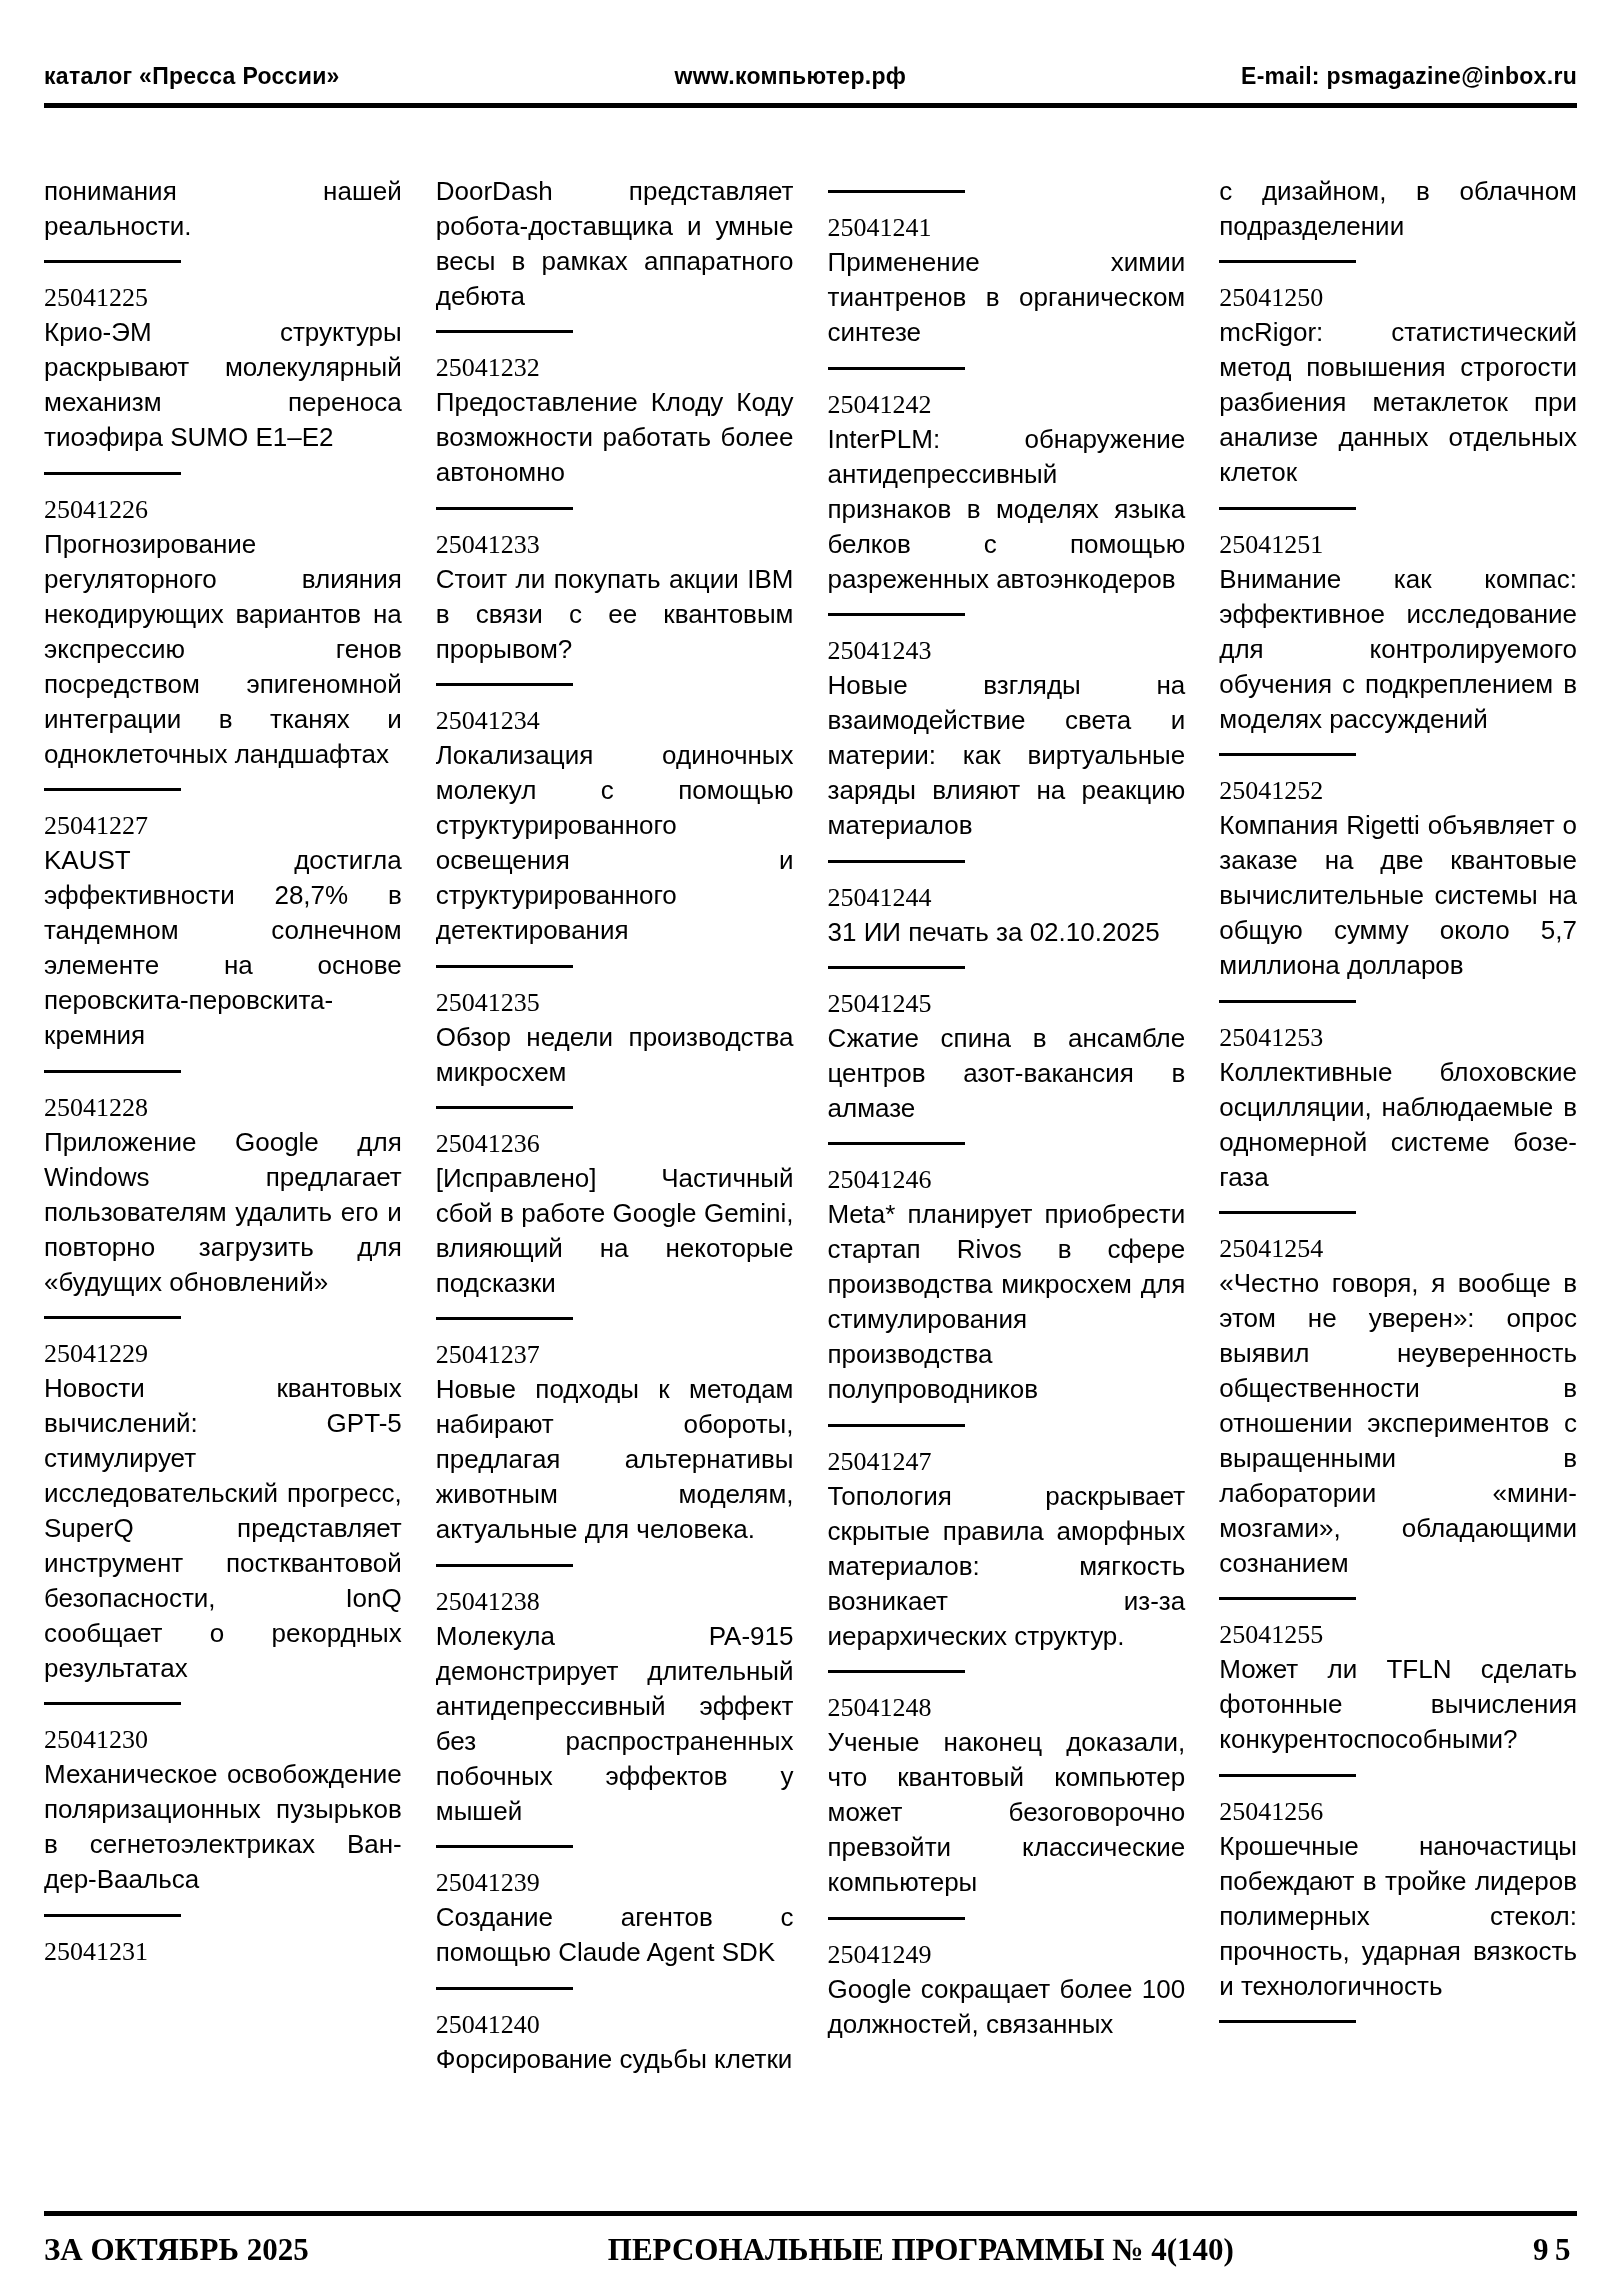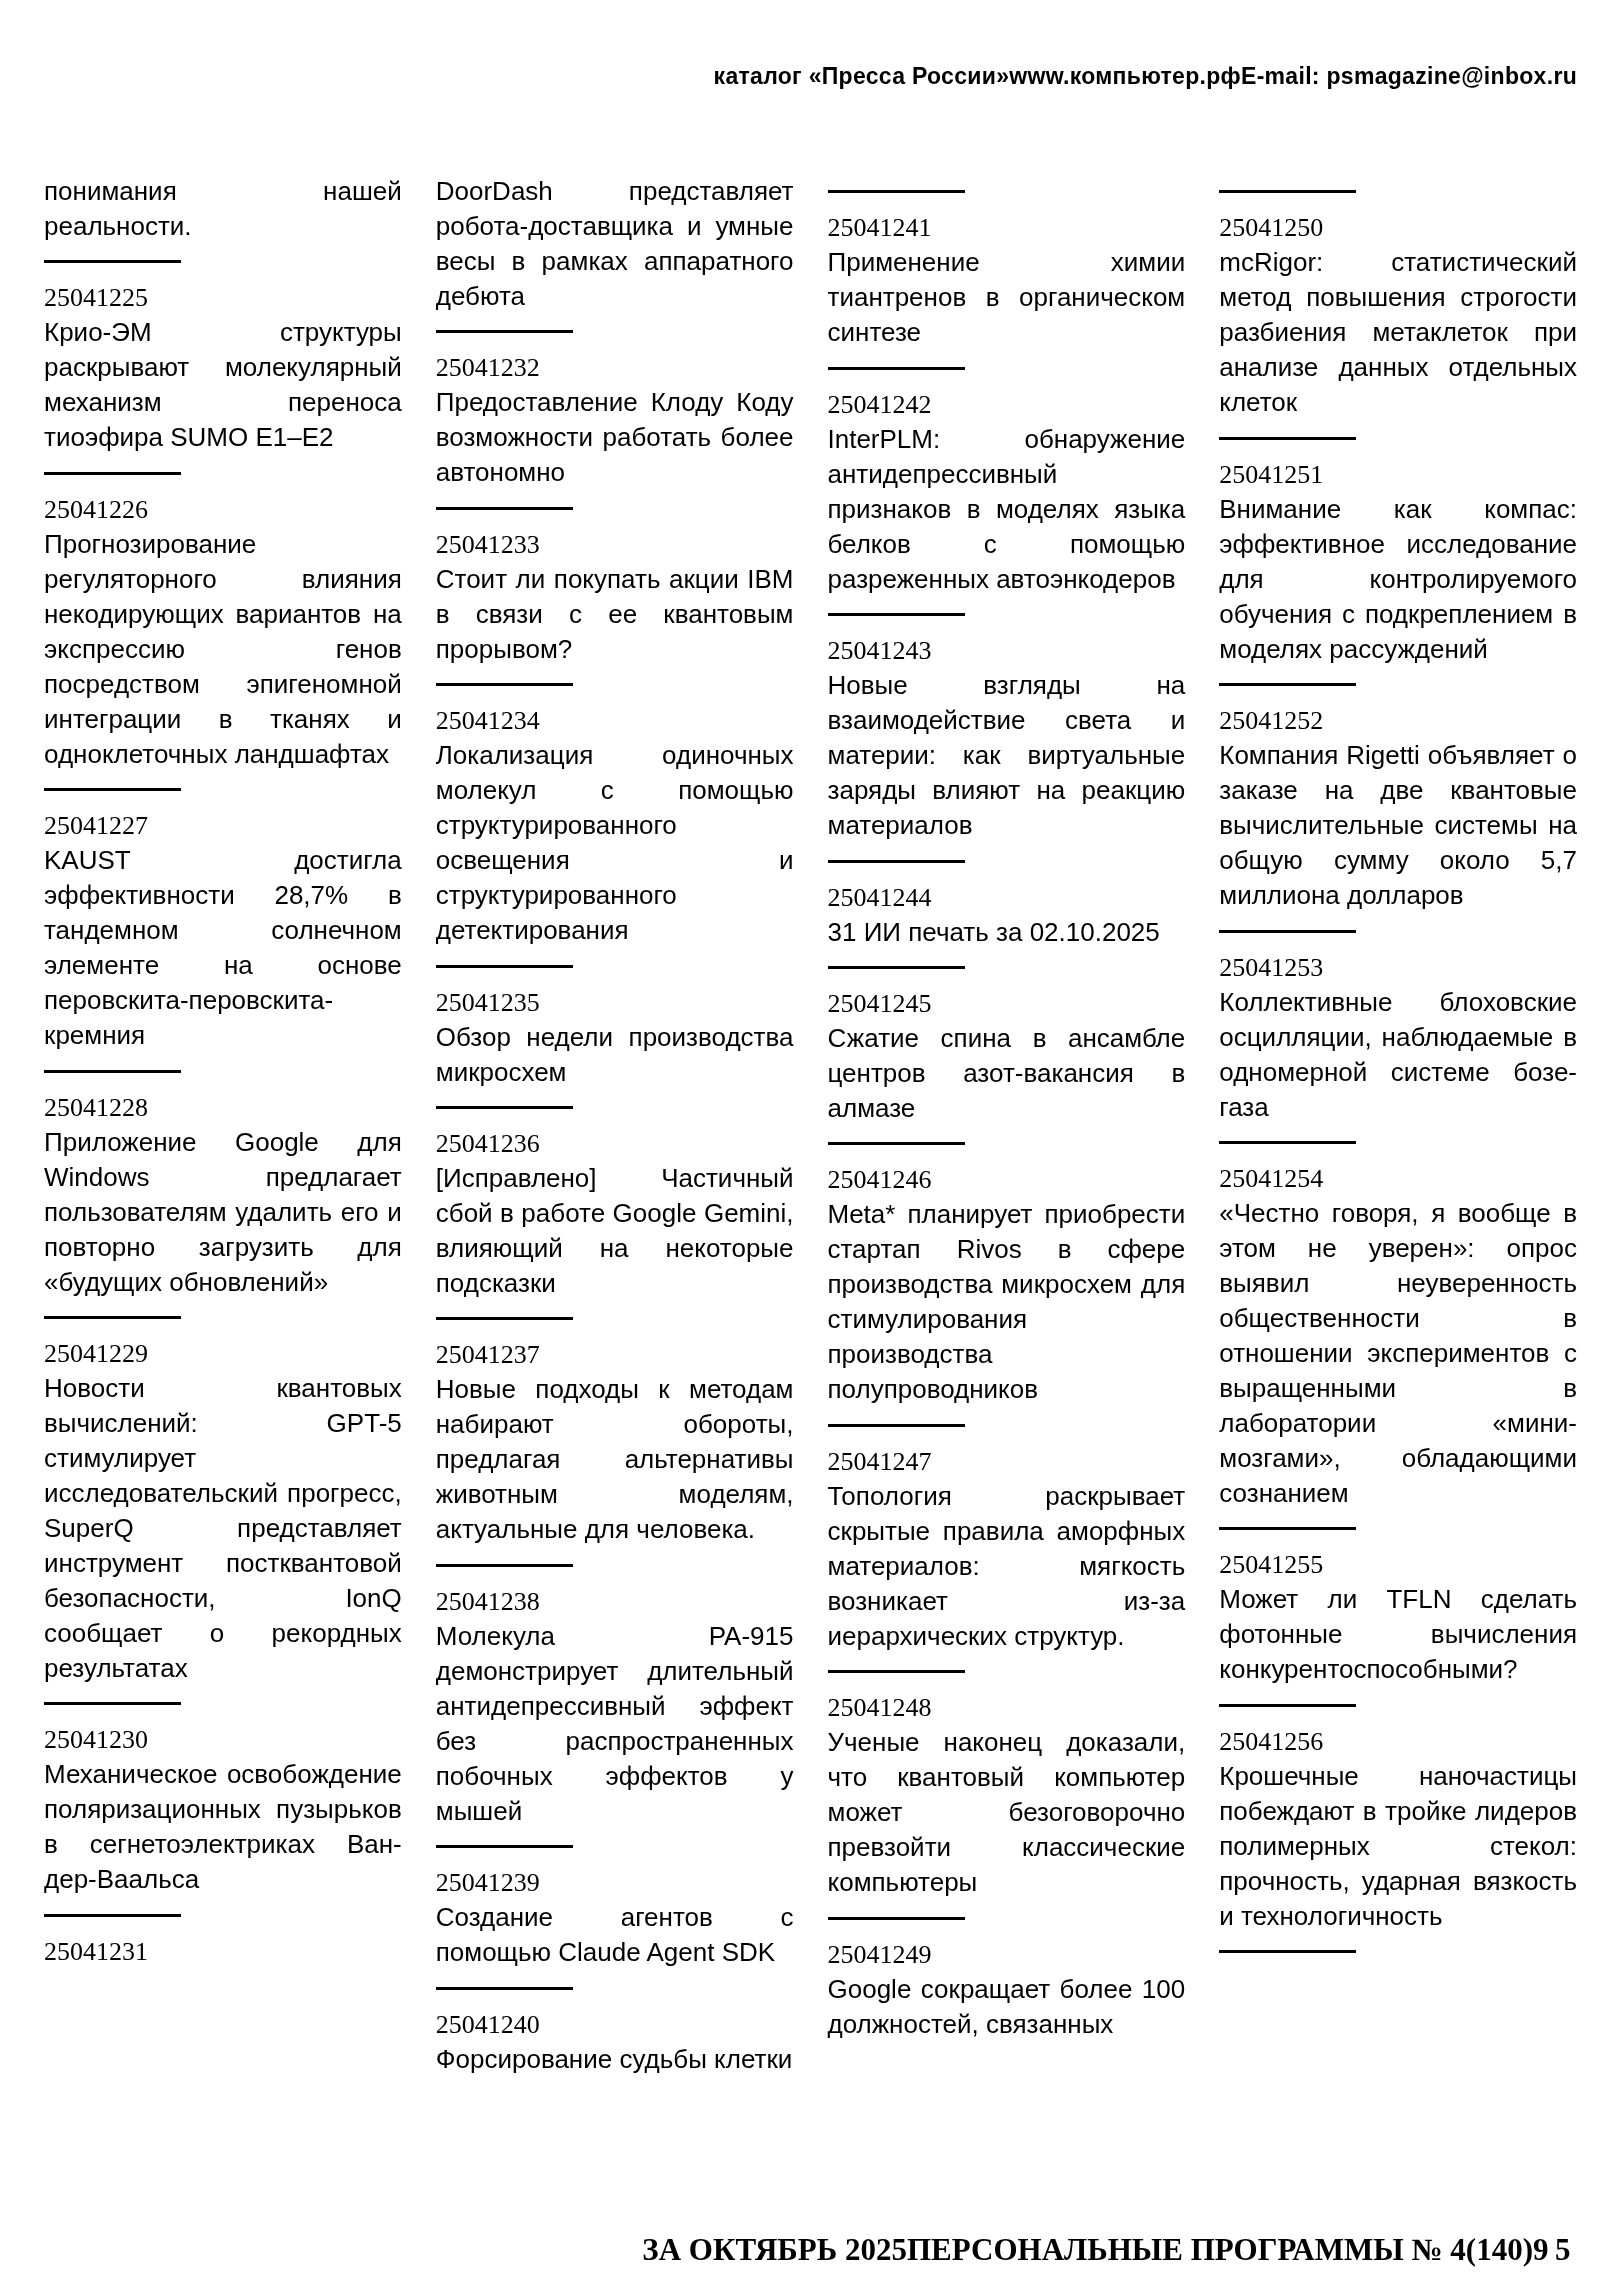--- a/index.html
+++ b/index.html
@@ -8,21 +8,20 @@
     width: 1623px;
     height: 2295px;
     background: #ffffff;
     color: #000000;
     font-family: "Liberation Sans", sans-serif;
     box-sizing: border-box;
     padding: 63px 46px 27.5px 44px;
     display: flex;
     flex-direction: column;
     overflow: hidden;
-    align-items: flex-end;
   }
   .hdr {
     display: flex;
     justify-content: space-between;
     align-items: baseline;
     font-weight: bold;
     font-size: 23px;
     letter-spacing: 0.3px;
     padding-bottom: 13px;
   }
@@ -206,20 +205,21 @@
         <p>Ученые наконец доказали, что квантовый компьютер может безоговорочно превзойти классические компьютеры</p>
       </div>
       <div class="sep"></div>
       <div>
         <p class="num">25041249</p>
         <p>Google сокращает более 100 должностей, связанных</p>
       </div>
     </section>
 
     <section class="col">
+      <p>с дизайном, в облачном подразделении</p>
       <div class="sep"></div>
       <div>
         <p class="num">25041250</p>
         <p>mcRigor: статистический метод повышения строгости разбиения метаклеток при анализе данных отдельных клеток</p>
       </div>
       <div class="sep"></div>
       <div>
         <p class="num">25041251</p>
         <p>Внимание как компас: эффективное исследование для контролируемого обучения с подкреплением в моделях рассуждений</p>
       </div>

